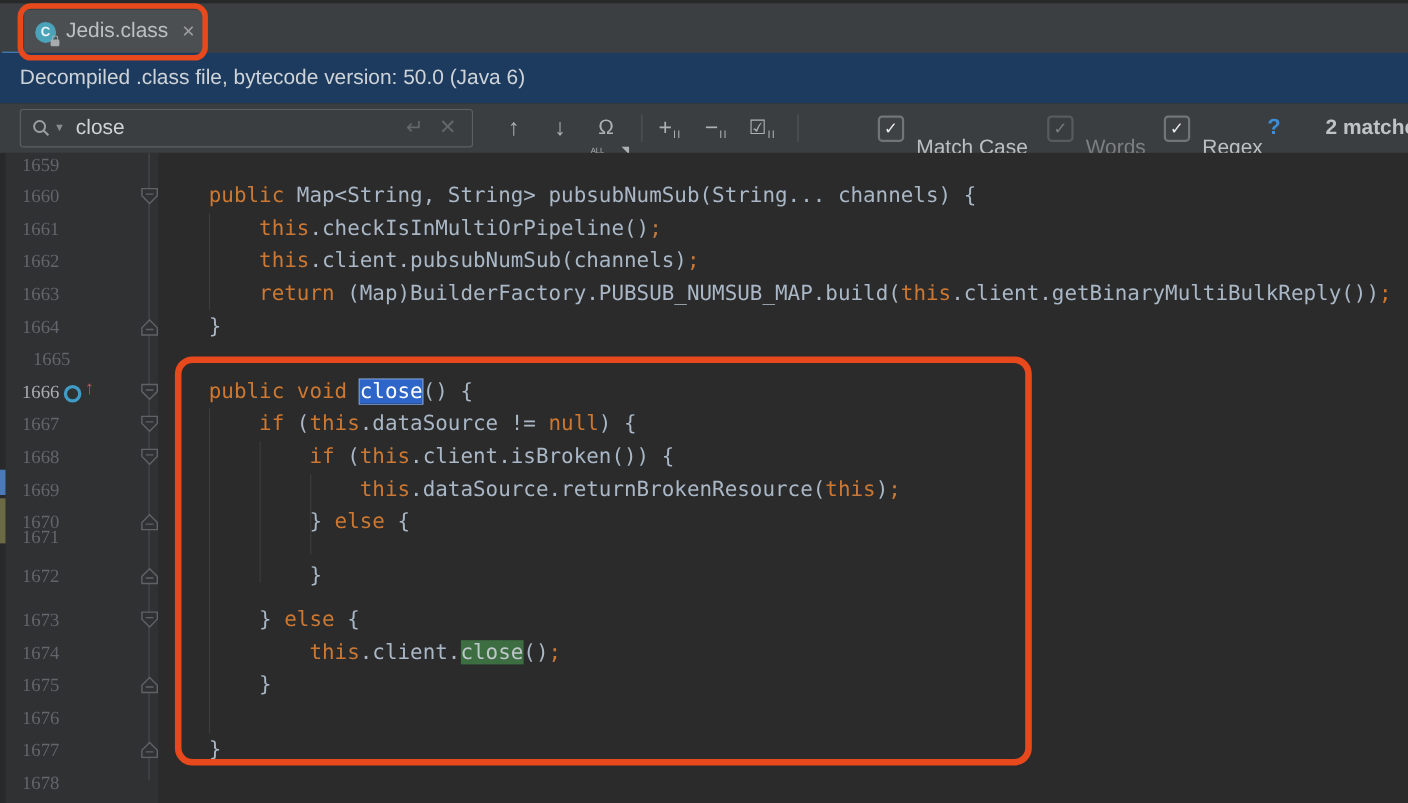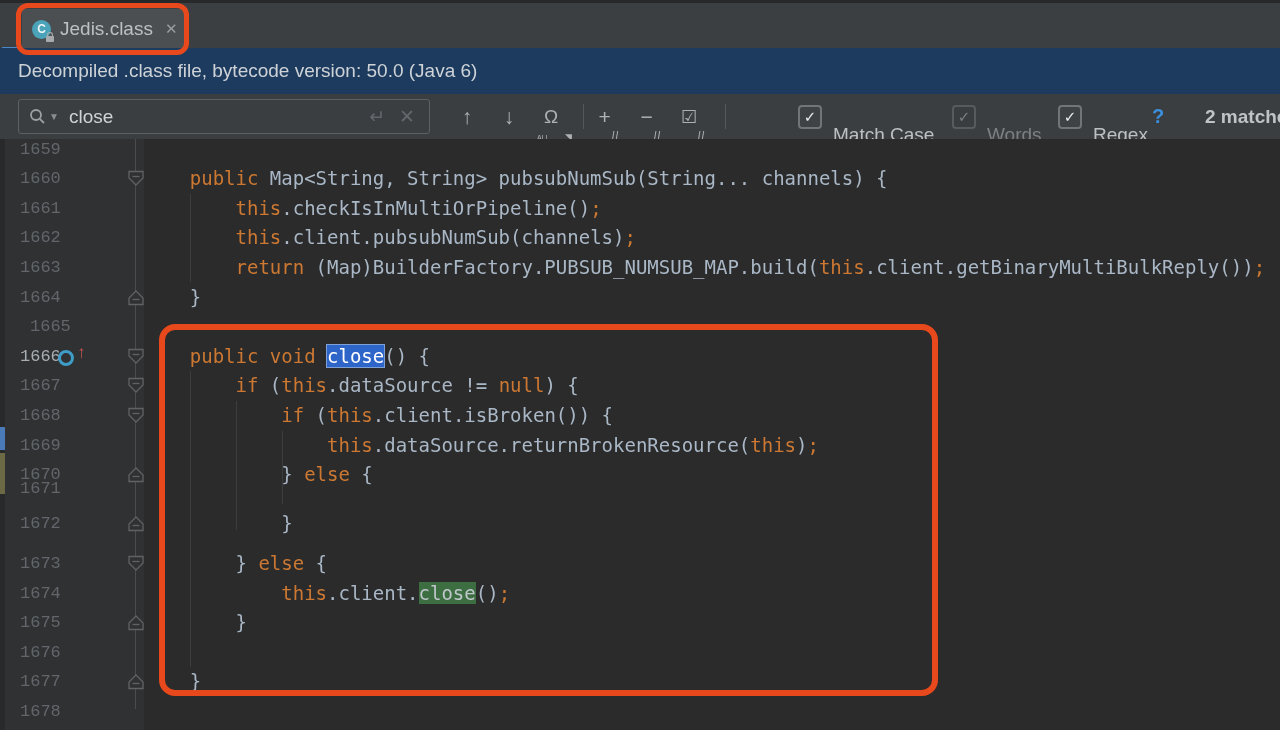--- a/index.html
+++ b/index.html
@@ -29,21 +29,21 @@
   
   #findbar{position:absolute;left:0;top:94px;width:1280px;height:45px;background:#3B3E40;}
   #search-field{position:absolute;left:18px;top:5px;width:410px;height:33px;border:1px solid #5E6162;border-radius:3px;
     display:flex;align-items:center;}
   #search-field .query{color:#CFD3D6;font-size:19px;margin-left:10px;flex:1;}
   .mag-wrap{display:flex;align-items:center;margin-left:10px;}
   .mag-arrow{color:#8A8D8F;font-size:10px;margin-left:2px;}
   .field-icon{color:#63666A;font-size:19px;margin-right:14px;}
   .nav-ico{position:absolute;top:0;height:45px;display:flex;align-items:center;justify-content:center;color:#AEB1B3;font-size:21px;cursor:default;}
   .sep{position:absolute;top:10px;width:1px;height:25px;background:#55585A;}
-  .sub2{font-size:10px;color:#AEB1B3;letter-spacing:1px;position:relative;top:19px;margin-left:1px;font-style:italic;}
+  .sub2{font-size:10px;color:#AEB1B3;letter-spacing:1px;position:relative;top:6px;margin-left:1px;}
   .omega-all{position:relative;font-size:19px;}
   .omega-all .all{position:absolute;left:1px;bottom:-2px;font-size:7px;letter-spacing:0;}
   .omega-all .cursor{position:absolute;right:-6px;bottom:-3px;font-size:9px;}
   .funnel-wrap{position:relative;}
   .funnel-arrow{position:absolute;right:-8px;bottom:-2px;color:#AEB1B3;font-size:9px;}
 
   .toggle{position:absolute;top:0;height:45px;display:flex;align-items:center;cursor:default;}
   .cbox{width:20px;height:20px;border:2px solid #71757 8;border:2px solid #717578;border-radius:4px;background:#3F4245;
     display:flex;align-items:center;justify-content:center;color:transparent;font-size:15px;font-weight:bold;}
   .toggle.checked .cbox{color:#E9EBEC;}
@@ -58,21 +58,21 @@
   #editor{position:absolute;left:0;top:139px;width:1280px;height:591px;background:#2B2B2B;overflow:hidden;}
   #gutter-bg{position:absolute;left:0;top:0;width:144px;height:100%;background:#2F3133;}
   #stripe{position:absolute;left:0;top:0;width:5px;height:100%;background:#28292B;}
   .stripe-mark{position:absolute;left:0;width:5px;}
   #stripe-mark-blue{top:288px;height:23px;background:#4A7AB8;}
   #stripe-mark-olive{top:314px;height:41px;background:#6C6A45;}
   #fold-line{position:absolute;left:135px;top:0;width:1px;height:570px;background:#4A4D4E;}
   .iguide{position:absolute;width:1px;background:#3B3E3F;}
 
   .row{position:absolute;left:0;width:1280px;height:29.6px;}
-  .num{position:absolute;left:20px;top:0;font-family:Liberation Mono, monospace;font-size:17px;line-height:29.6px;color:#62666A;}
+  .num{position:absolute;left:20px;top:0;font-family:Liberation Serif, serif;font-size:17px;line-height:29.6px;color:#62666A;}
   .num.cur{color:#A9AEB3;}
   .fold{position:absolute;left:126px;top:6px;}
   .code{position:absolute;left:144px;top:0;white-space:pre;font-family:"DejaVu Sans Mono",monospace;font-size:19px;line-height:29.6px;}
   .t-k{color:#CC7832;}
   .t-p{color:#A9B7C6;}
   .t-m{background:#2E65C9;color:#FFFFFF;box-shadow:0 0 0 1px #7FA0D4;}
   .t-g{background:#3D6E42;color:#BFC7CB;}
   .ovr{position:absolute;left:58px;top:7px;width:36px;height:18px;}
   .ovr-circle{position:absolute;left:0;top:1px;width:10px;height:10px;border:3px solid #3E9CC6;border-radius:50%;}
   .ovr-arrow{position:absolute;left:19px;top:-6px;color:#C75450;font-size:17px;font-weight:bold;}

